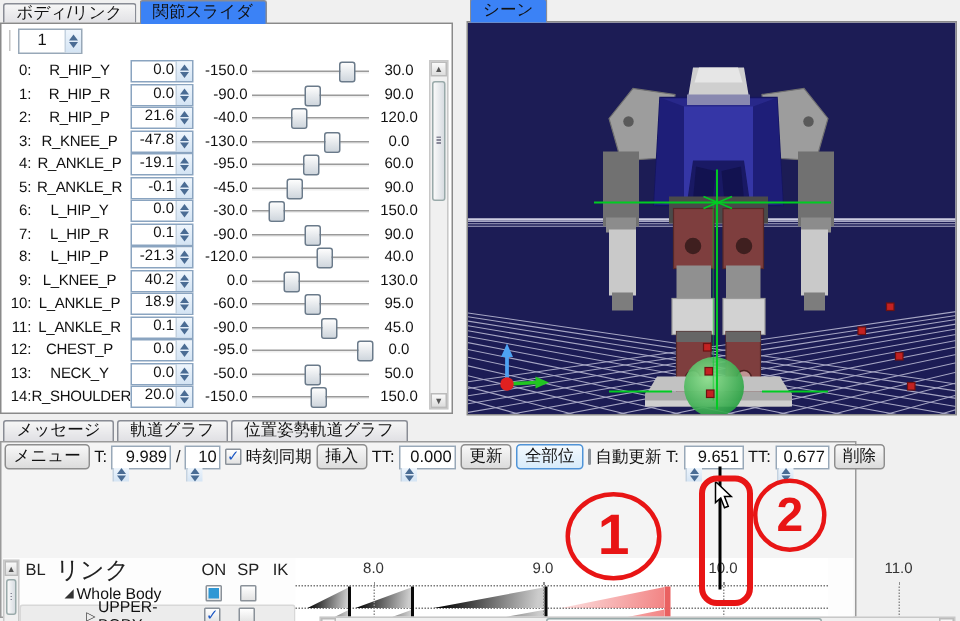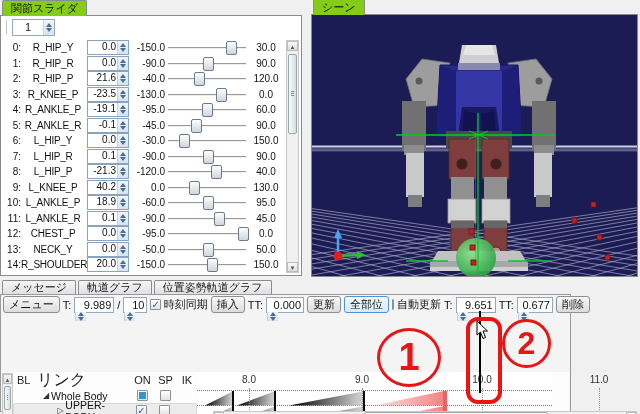--- a/index.html
+++ b/index.html
@@ -2,21 +2,21 @@
 <html><head>
 <meta charset="utf-8">
 <style>
   html,body{margin:0;padding:0;background:#d8d8d8;}
   #app{position:relative;width:640px;height:414px;background:#f0f0f0;overflow:hidden;
        font-family:"Liberation Sans","DejaVu Sans",sans-serif;font-size:11px;color:#111;}
   
   .tabbar{position:absolute;display:flex;align-items:flex-end;}
   .tab{border:1px solid #898c95;border-bottom:none;border-radius:2px 2px 0 0;padding:0 8px;
        height:13px;line-height:13px;background:linear-gradient(#f6f6f6,#e0e0e4);margin-right:2px;white-space:nowrap;}
-  .tab.active{background:#84cc16;height:15px;line-height:15px;z-index:3;}
+  .tab.active{background:#3b82f6;height:15px;line-height:15px;z-index:3;}
   .btn{display:inline-flex;align-items:center;border:1px solid #8e8e8e;border-radius:3px;
        background:linear-gradient(#f8f8f8,#dcdcdc);padding:0 5px;height:15px;line-height:13px;white-space:nowrap;}
   .btn.blue{border-color:#4f94d8;background:linear-gradient(#f4fafe,#d7ebfa);}
   .spin{display:inline-flex;height:15px;border:1px solid #98a8b8;background:#fff;align-items:stretch;}
   .spin .v{text-align:right;padding:0 2px;line-height:14px;}
   .arrs{width:10px;display:flex;flex-direction:column;align-items:center;justify-content:center;gap:1px;
         border-left:1px solid #c4d2e0;background:linear-gradient(#eef5fc,#d4e4f4);}
   .tri-u{width:0;height:0;border-left:3px solid transparent;border-right:3px solid transparent;border-bottom:4px solid #4a6c94;}
   .tri-d{width:0;height:0;border-left:3px solid transparent;border-right:3px solid transparent;border-top:4px solid #4a6c94;}
   .cb{width:11px;height:11px;border:1px solid #8a9199;border-radius:1px;background:linear-gradient(#fff,#e2e2e2);
@@ -99,20 +99,21 @@
   #circle2{left:502px;top:319px;width:43px;height:43px;font-size:32px;}
   #red-rect{left:466px;top:317px;width:28px;height:79px;border:4px solid #e81515;border-radius:12px;}
   #mouse-cursor{left:476px;top:321px;width:13px;height:19px;}
 </style>
 </head>
 <body>
 
 <div id="app">
 
   <div id="jp-tabs" class="tabbar">
+      <span class="tab">ボディ/リンク</span>
       <span class="tab active">関節スライダ</span>
     </div>
   <div id="jp-body">
     <div id="jp-toolbar">
       <span class="vsep"></span>
       <span class="spin">
         <span class="v" style="width:26px;text-align:center;">1</span>
         <span class="arrs">
             <i class="tri-u"></i>
             <i class="tri-d"></i>
@@ -165,21 +166,21 @@
           <span class="jmin">-40.0</span>
           <span class="sl-track">
             <span class="sl-thumb" style="left: calc(38.5% - 3.5px);"></span>
           </span>
           <span class="jmax">120.0</span>
         </div>
         <div class="jrow">
           <span class="jidx">3:</span>
           <span class="jname">R_KNEE_P</span>
           <span class="jspin">
-            <span class="v">-23.5</span>
+            <span class="v">-47.8</span>
             <span class="arrs">
               <i class="tri-u"></i>
               <i class="tri-d"></i>
             </span>
           </span>
           <span class="jmin">-130.0</span>
           <span class="sl-track">
             <span class="sl-thumb" style="left: calc(68.8% - 6.2px);"></span>
           </span>
           <span class="jmax">0.0</span>

